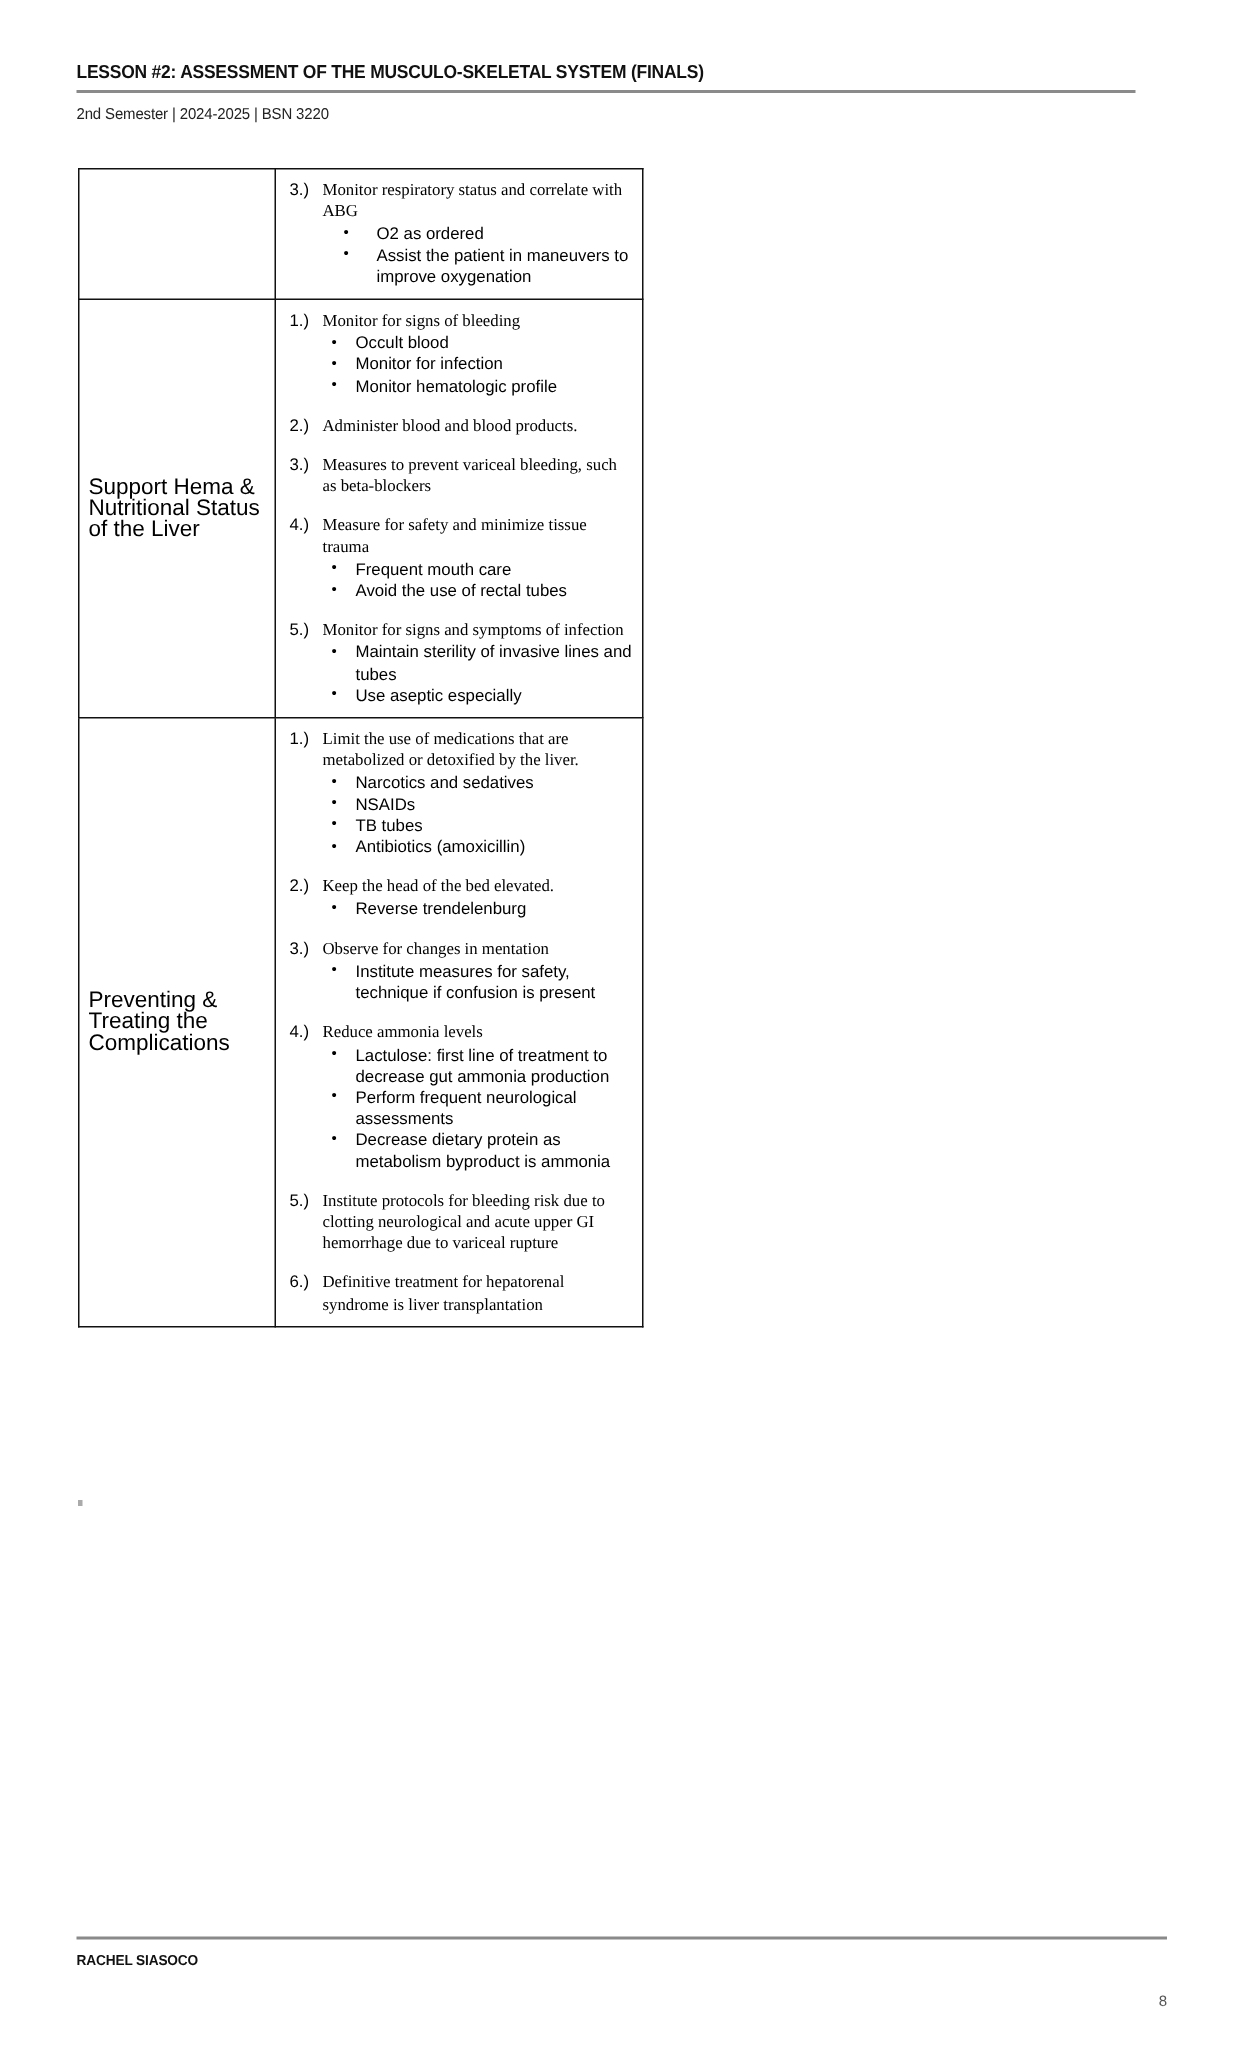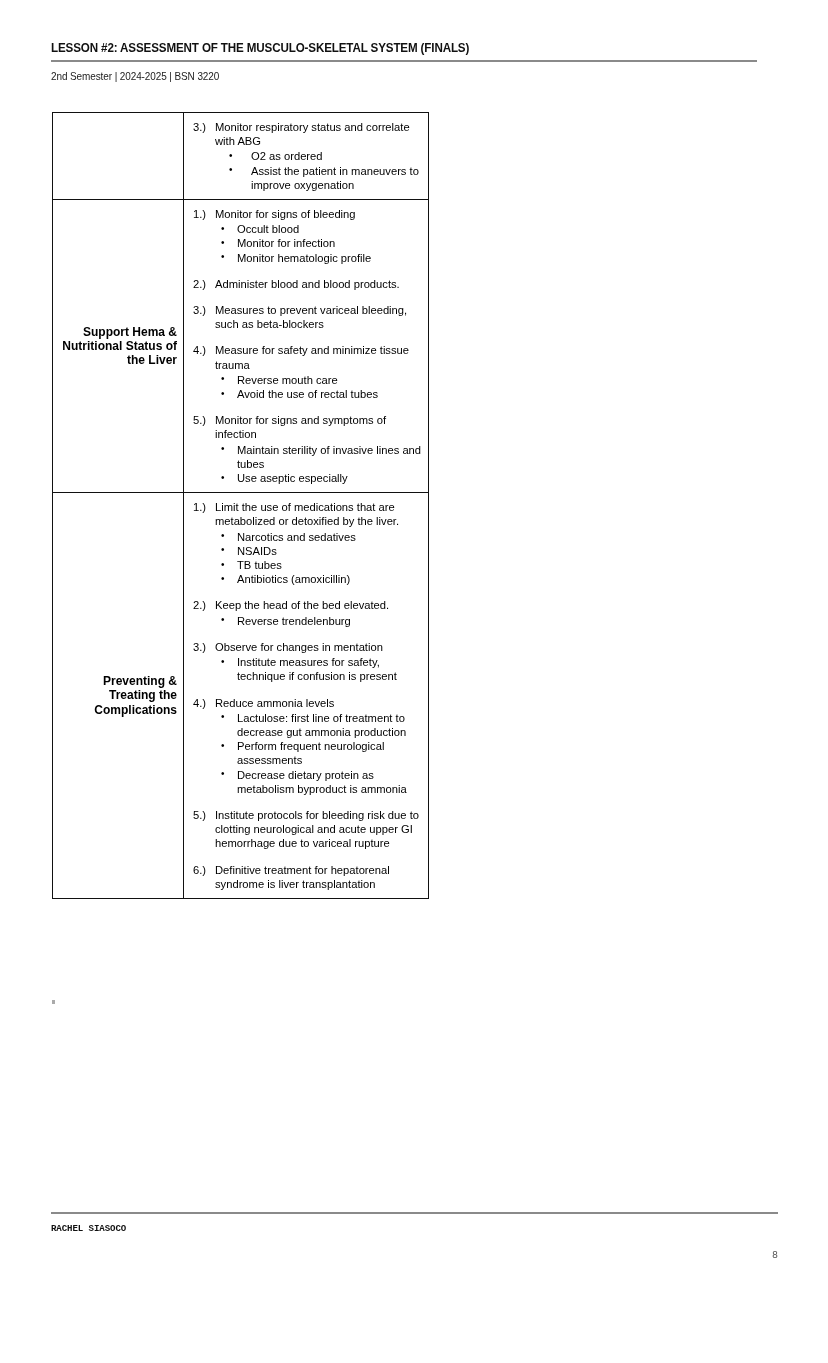--- a/index.html
+++ b/index.html
@@ -60,23 +60,23 @@
     table-layout: fixed;
   }
   .content-table td {
     border: 1.3px solid #111111;
     vertical-align: top;
     padding: 0;
   }
   .col-label {
     width: 118px;
     vertical-align: middle !important;
-    text-align: right;
-    font-size: 12px;
-    font-weight: bold;
+    text-align: left;
+    font-size: 15px;
+    font-weight: normal;
     line-height: 14.3px;
     padding: 4px 6px !important;
   }
   .col-body {
     width: 229px;
     padding: 7px 6px 7px 9px !important;
   }
 
   
   ol.num-list {
@@ -96,20 +96,21 @@
   }
   ol.num-list > li > .num {
     position: absolute;
     left: 0;
     top: 0;
     width: 20px;
     text-align: left;
   }
   .item-text {
     display: block;
+    font-family: Liberation Serif, serif;
   }
 
   
   ul.bullet-list {
     list-style: none;
     margin: 1px 0 0 0;
     padding: 0;
   }
   ul.bullet-list > li {
     position: relative;
@@ -140,23 +141,22 @@
     width: 3px;
     height: 4px;
     background: #8d8d8d;
     opacity: 0.75;
   }
 
   
   .doc-footer {
     position: absolute;
     left: 51px;
-    top: 1212px;
+    top: 1291px;
     width: 727px;
-    font-family: Liberation Mono, monospace;
   }
   .footer-rule {
     height: 2px;
     background: #8a8a8a;
     width: 727px;
   }
   .footer-name {
     margin-top: 9px;
     font-size: 9.6px;
     font-weight: bold;
@@ -220,21 +220,21 @@
               <span class="item-text">Administer blood and blood products.</span>
             </li>
             <li>
               <span class="num">3.)</span>
               <span class="item-text">Measures to prevent variceal bleeding, such as beta-blockers</span>
             </li>
             <li>
               <span class="num">4.)</span>
               <span class="item-text">Measure for safety and minimize tissue trauma</span>
               <ul class="bullet-list">
-                <li>Reverse mouth care</li>
+                <li>Frequent mouth care</li>
                 <li>Avoid the use of rectal tubes</li>
               </ul>
             </li>
             <li>
               <span class="num">5.)</span>
               <span class="item-text">Monitor for signs and symptoms of infection</span>
               <ul class="bullet-list">
                 <li>Maintain sterility of invasive lines and tubes</li>
                 <li>Use aseptic especially</li>
               </ul>

